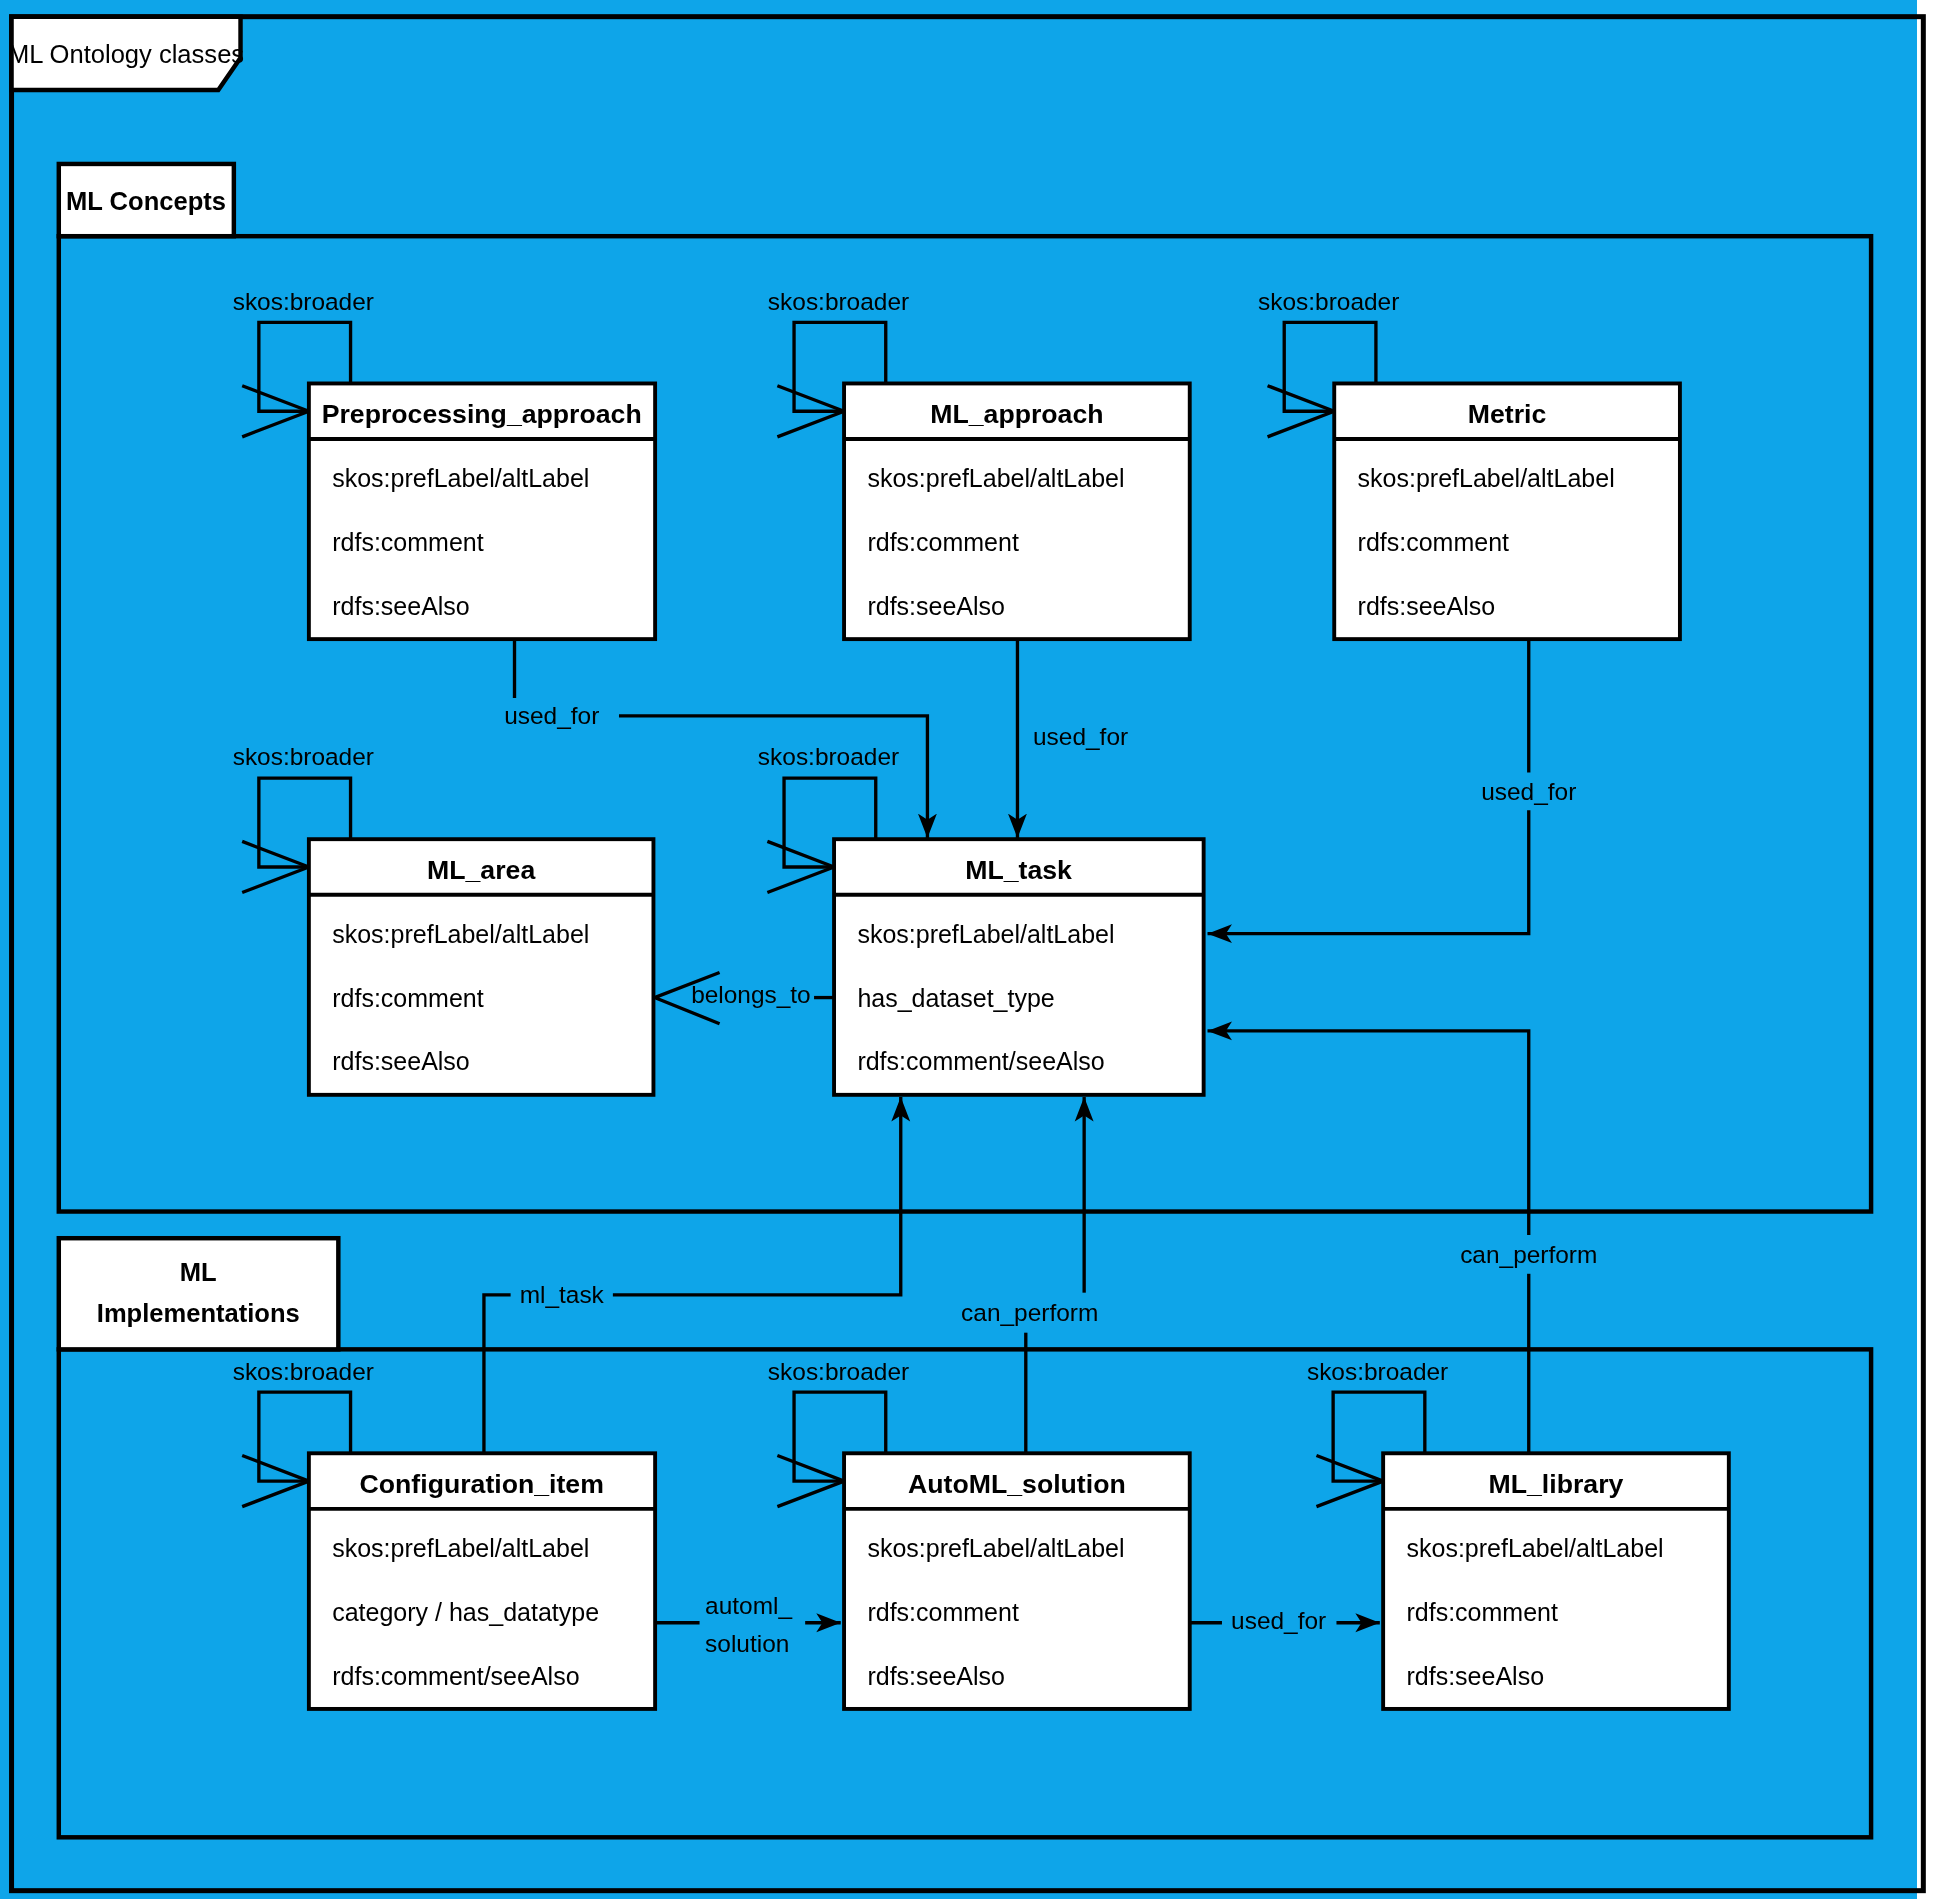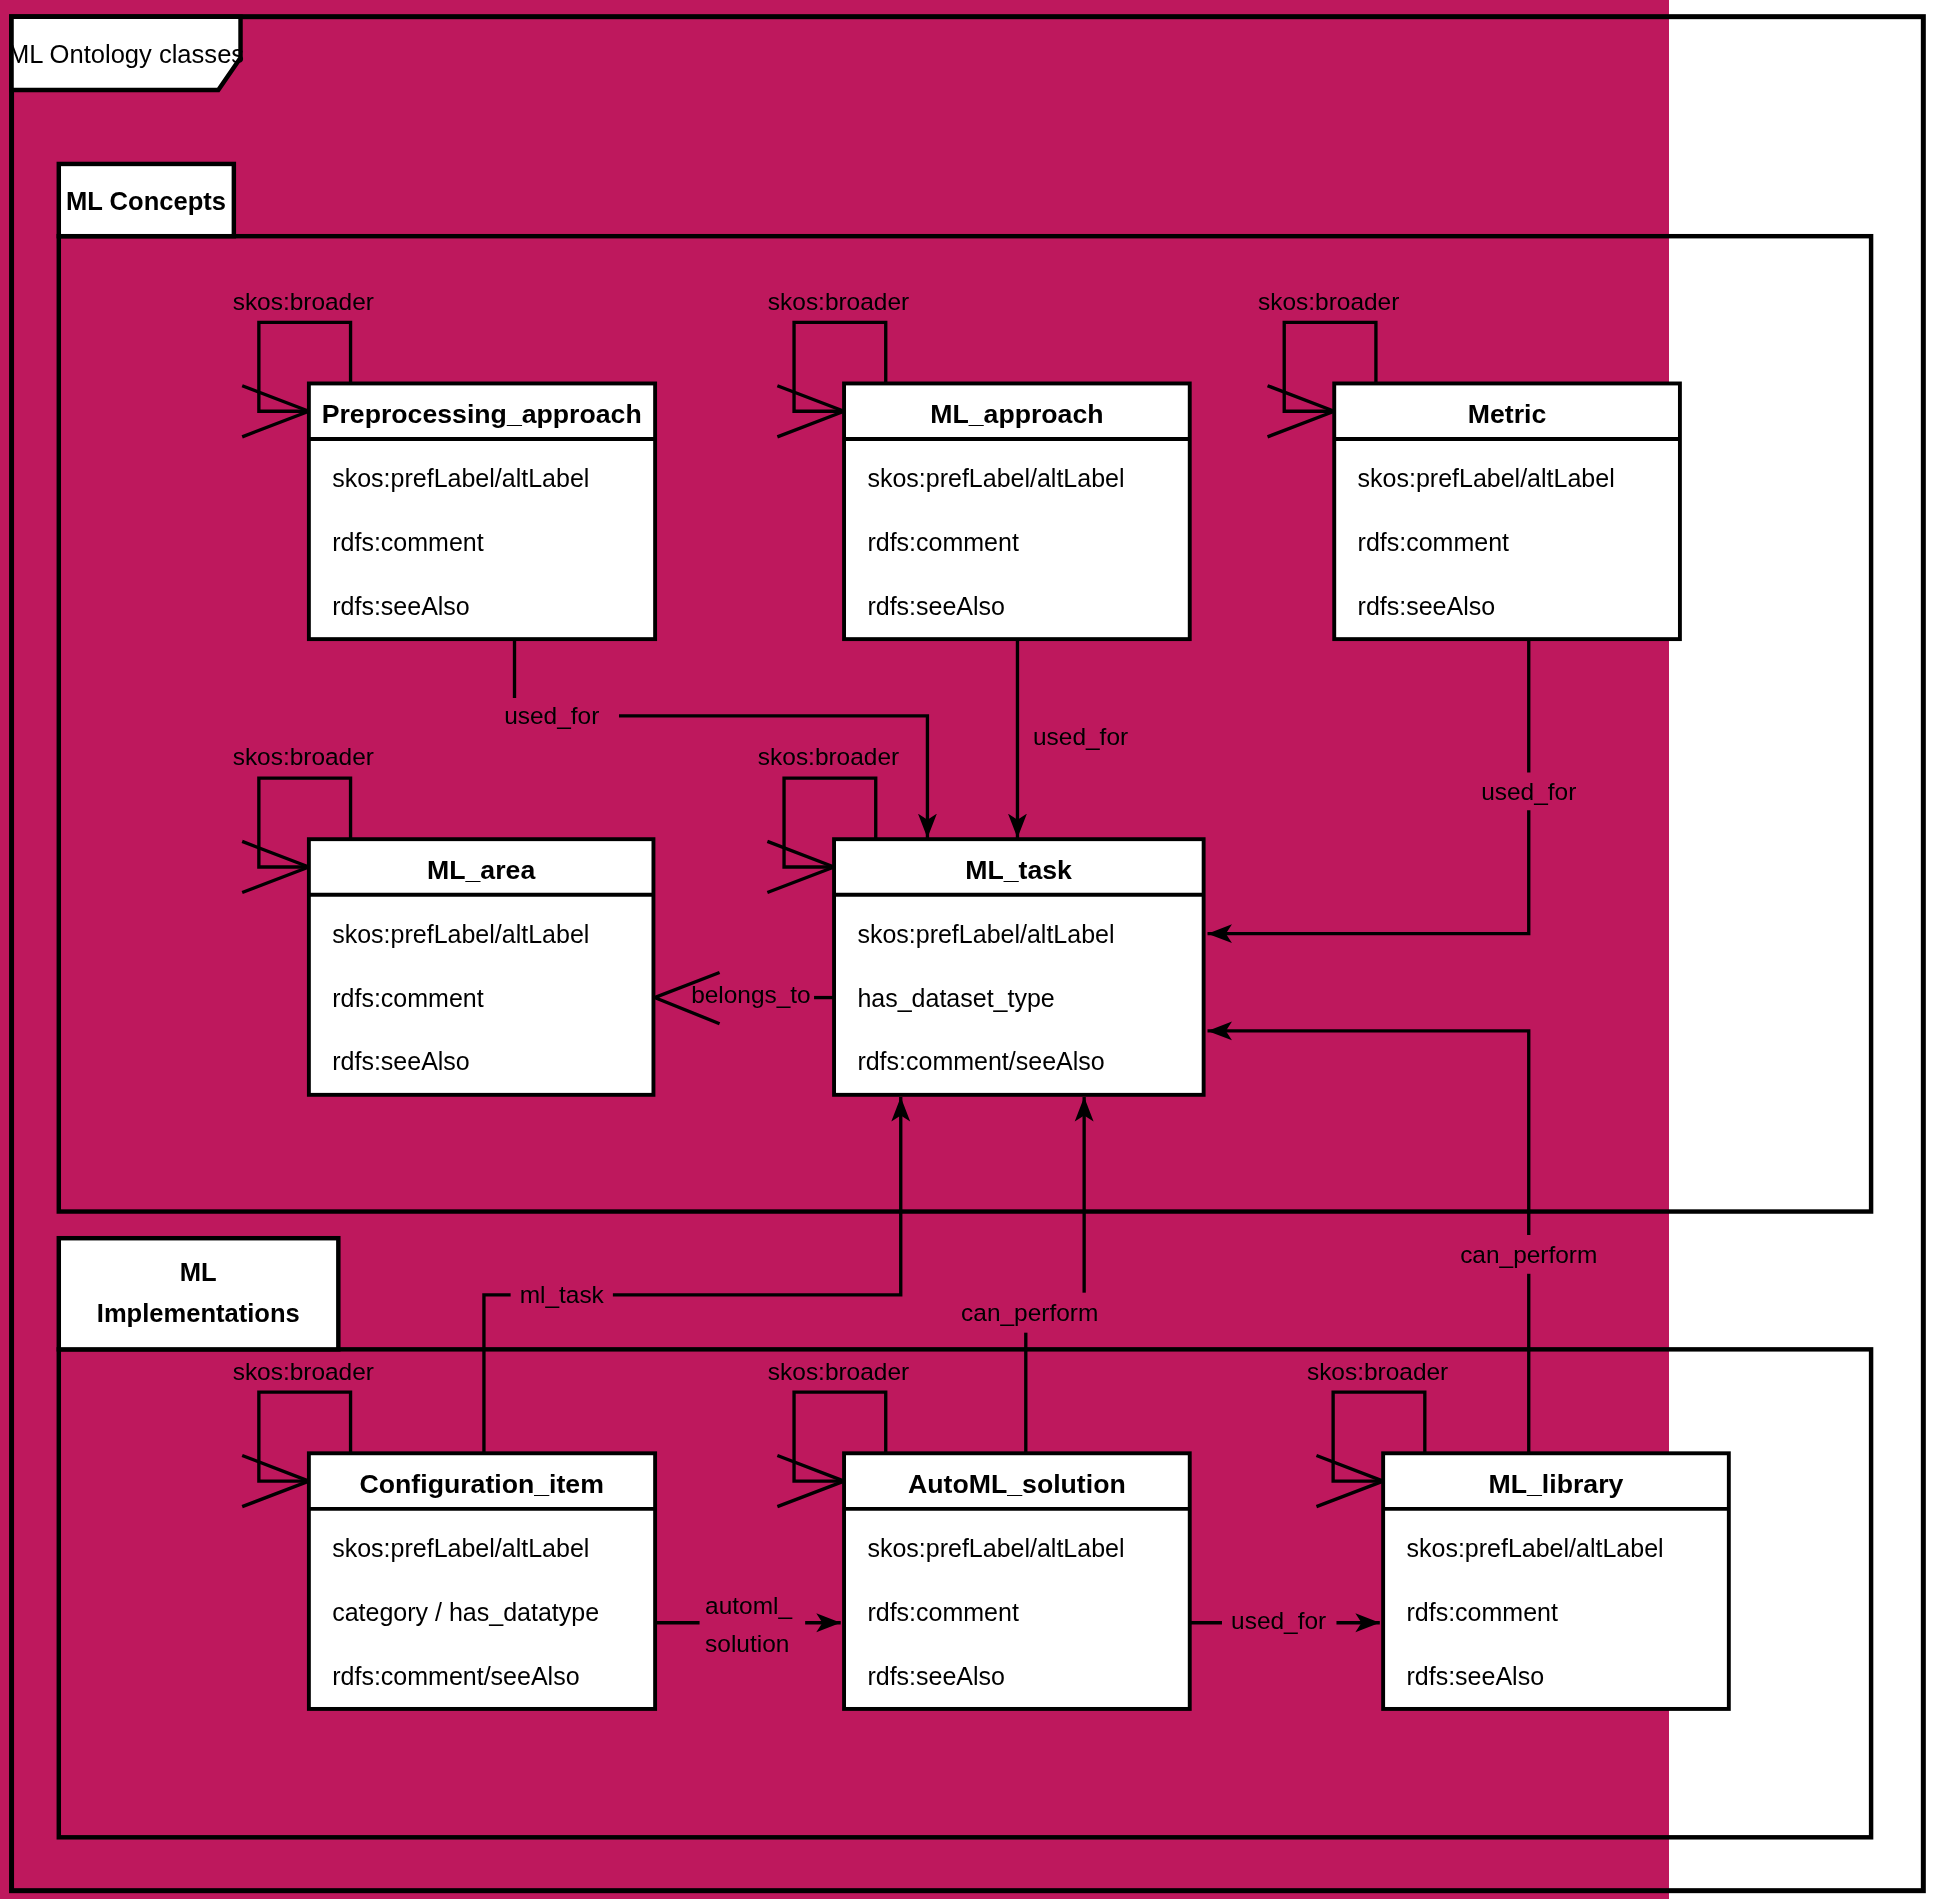--- a/index.html
+++ b/index.html
@@ -1,16 +1,16 @@
 <!DOCTYPE html>
 <html style="font-size:9px"><head>
 <meta charset="utf-8">
 <style>
   html,body { margin:0; padding:0; background:#ffffff; }
-  .stage { position:relative; width:1669px; height:1899px; background:#be185d; font-family:"Liberation Sans", sans-serif; }
+  .stage { position:relative; width:1917px; height:1899px; background:#0ea5e9; font-family:"Liberation Sans", sans-serif; }
   svg { display:block; }
   .box   { fill:#ffffff; stroke:#000000; stroke-width:7; }
   .div   { stroke:#000000; stroke-width:7; }
   .frame { fill:none; stroke:#000000; stroke-width:8; }
   .outer { fill:none; stroke:#000000; stroke-width:9; }
   .tab   { fill:#ffffff; stroke:#000000; stroke-width:8; }
   .e     { fill:none; stroke:#000000; stroke-width:6; }
   .hdr   { font-size:48px; font-weight:bold; text-anchor:middle; dominant-baseline:central; fill:#000000; }
   .attr  { font-size:45px; dominant-baseline:central; fill:#000000; }
   .lbl   { font-size:44px; dominant-baseline:central; fill:#000000; }

